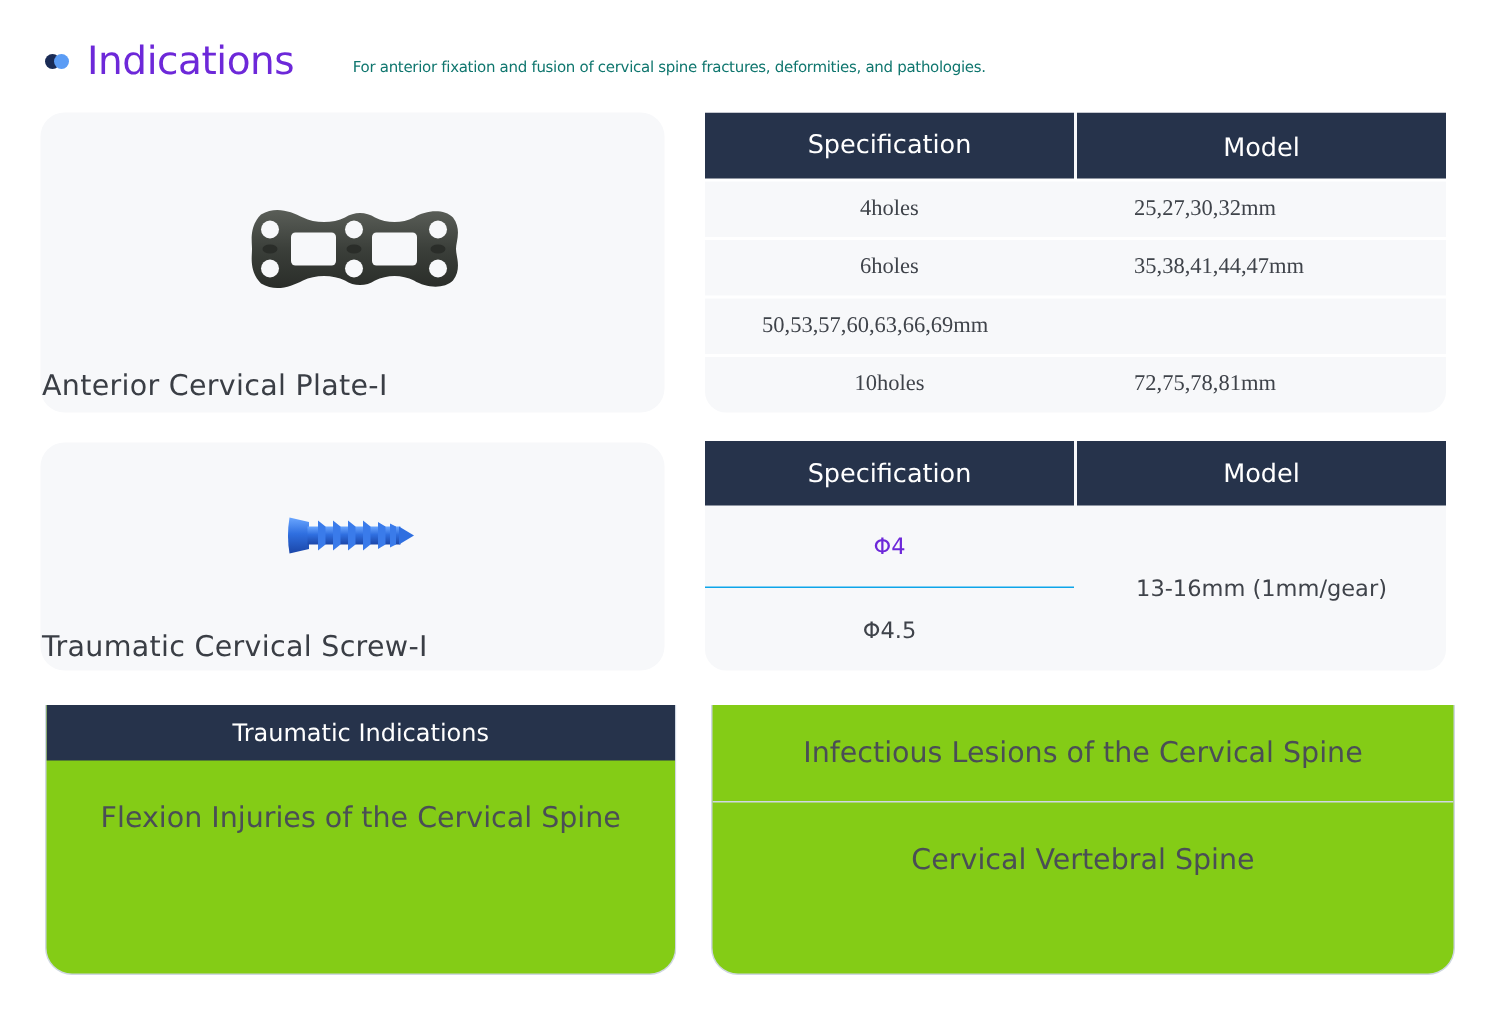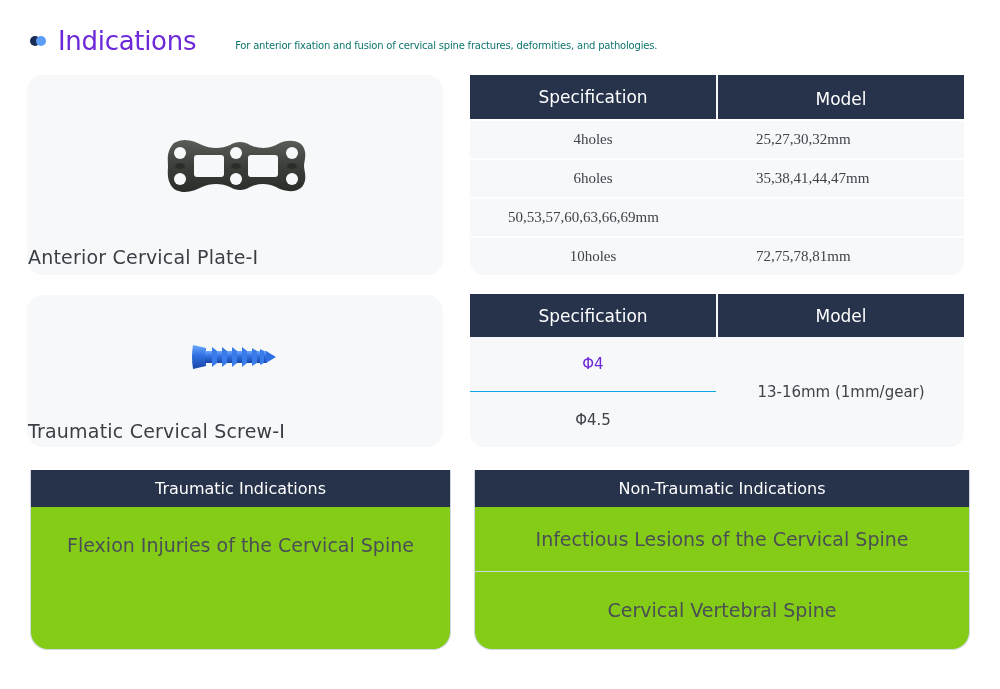--- a/index.html
+++ b/index.html
@@ -121,16 +121,15 @@
     <div style="flex:1; display:flex; align-items:center; justify-content:center; font-size:15px; color:#3f434a;">13-16mm (1mm/gear)</div>
   </div>
 </div>
 
 <div class="ind" style="left:30px; top:470px; width:421px; height:180px;">
   <div class="hdr">Traumatic Indications</div>
   <div class="item second">Flexion Injuries of the Cervical Spine</div>
 </div>
 
 <div class="ind" style="left:474px; top:470px; width:496px; height:180px;">
-  <div class="hdr">Non-Traumatic Indications</div>
   <div class="item first">Infectious Lesions of the Cervical Spine</div>
   <div class="item second">Cervical Vertebral Spine</div>
 </div>
 
 </body></html>

